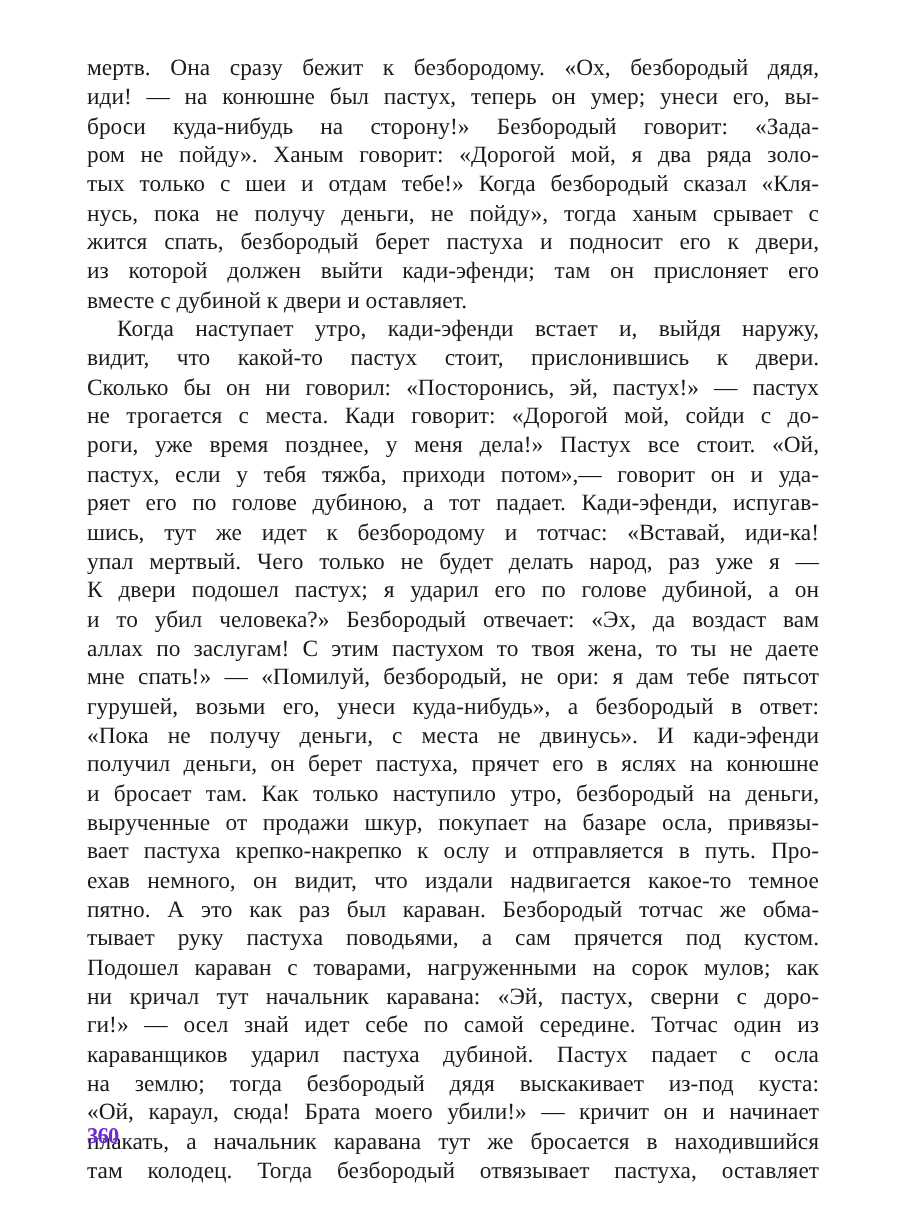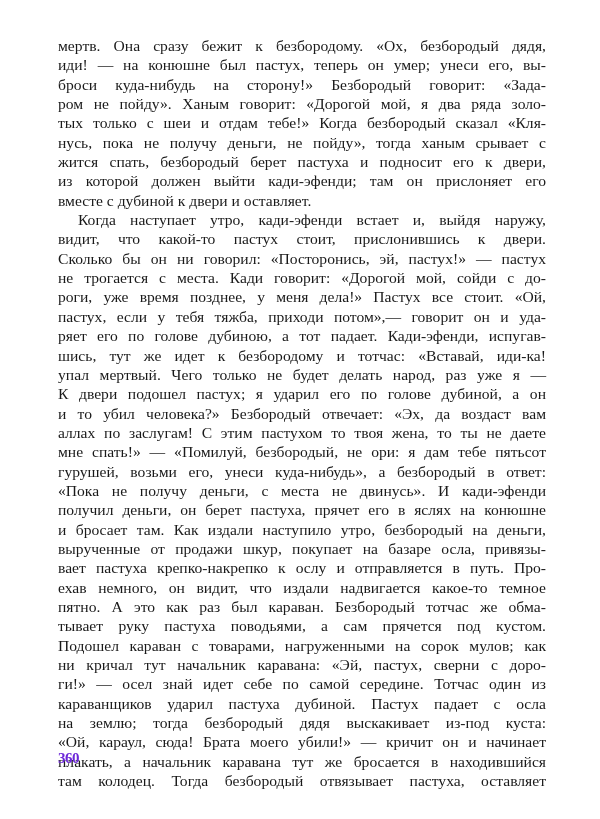--- a/index.html
+++ b/index.html
@@ -59,21 +59,21 @@
       <span class="line">ряет его по голове дубиною, а тот падает. Кади-эфенди, испугав-</span>
       <span class="line">шись, тут же идет к безбородому и тотчас: «Вставай, иди-ка!</span>
       <span class="line">упал мертвый. Чего только не будет делать народ, раз уже я —</span>
       <span class="line">К двери подошел пастух; я ударил его по голове дубиной, а он</span>
       <span class="line">и то убил человека?» Безбородый отвечает: «Эх, да воздаст вам</span>
       <span class="line">аллах по заслугам! С этим пастухом то твоя жена, то ты не даете</span>
       <span class="line">мне спать!» — «Помилуй, безбородый, не ори: я дам тебе пятьсот</span>
       <span class="line">гурушей, возьми его, унеси куда-нибудь», а безбородый в ответ:</span>
       <span class="line">«Пока не получу деньги, с места не двинусь». И кади-эфенди</span>
       <span class="line">получил деньги, он берет пастуха, прячет его в яслях на конюшне</span>
-      <span class="line">и бросает там. Как издали наступило утро, безбородый на деньги,</span>
+      <span class="line">и бросает там. Как только наступило утро, безбородый на деньги,</span>
       <span class="line">вырученные от продажи шкур, покупает на базаре осла, привязы-</span>
       <span class="line">вает пастуха крепко-накрепко к ослу и отправляется в путь. Про-</span>
       <span class="line">ехав немного, он видит, что издали надвигается какое-то темное</span>
       <span class="line">пятно. А это как раз был караван. Безбородый тотчас же обма-</span>
       <span class="line">тывает руку пастуха поводьями, а сам прячется под кустом.</span>
       <span class="line">Подошел караван с товарами, нагруженными на сорок мулов; как</span>
       <span class="line">ни кричал тут начальник каравана: «Эй, пастух, сверни с доро-</span>
       <span class="line">ги!» — осел знай идет себе по самой середине. Тотчас один из</span>
       <span class="line">караванщиков ударил пастуха дубиной. Пастух падает с осла</span>
       <span class="line">на землю; тогда безбородый дядя выскакивает из-под куста:</span>

